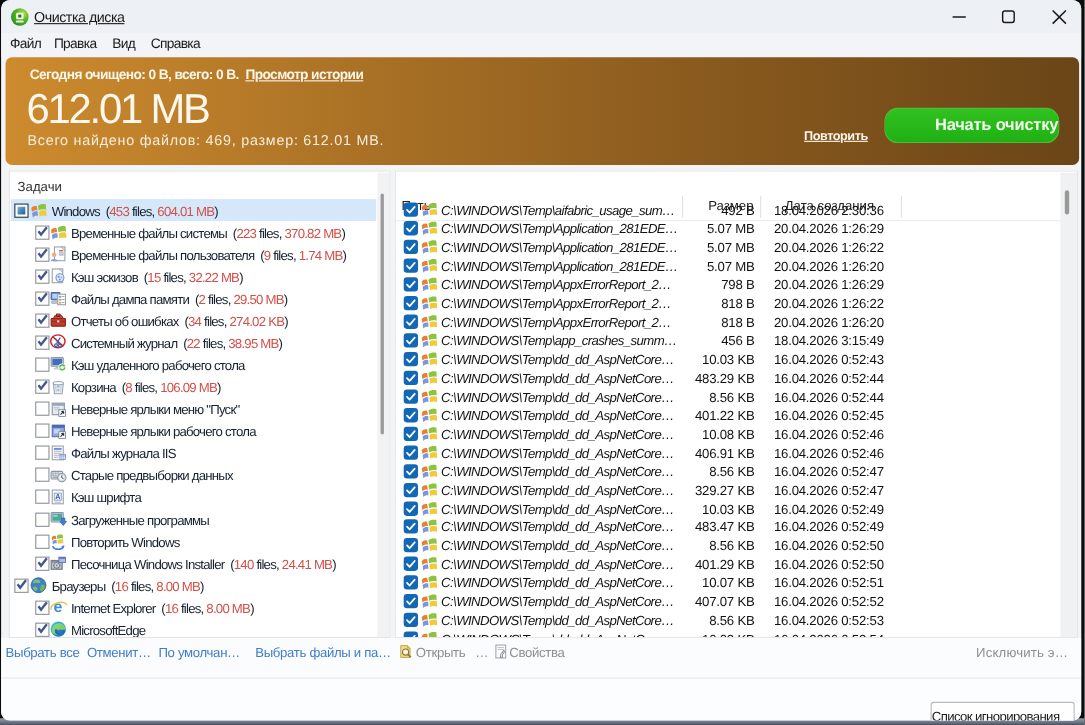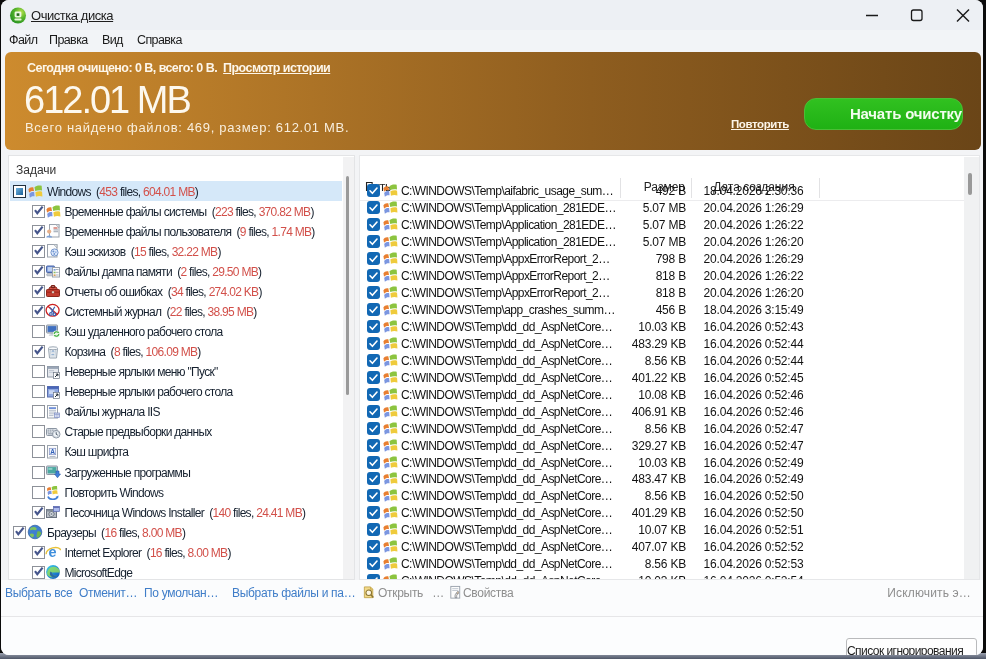--- a/index.html
+++ b/index.html
@@ -27,21 +27,21 @@
 .tlab{font-size:12px;color:#15202e;letter-spacing:-0.7px;white-space:nowrap;}
 .red{color:#d2504a;}
 #lsb{left:334px;top:1px;width:12px;height:423px;background:#f2f2f3;}
 #lsbt{left:337px;top:20px;width:3px;height:219px;background:#9a9a9a;border-radius:2px;}
 #rp{left:358px;top:155px;width:621px;height:425px;background:#fff;border:1px solid #e6e7e9;box-sizing:border-box;overflow:hidden;}
 .hsep{top:3px;width:1px;height:20px;background:#e2e2e4;}
 #rhdr{left:0;top:0;right:0;height:25px;border-bottom:1px solid #ececee;background:#fff;font-size:12px;color:#222;margin-top:19px;}
 .rrow{left:0;height:17px;width:604px;font-size:12px;color:#121212;}
 .rcb{left:6.5px;top:2px;width:13px;height:13px;border-radius:3px;background:#1268b4;}
 .rcb svg{position:absolute;left:0;top:0;}
-.rpath{left:41px;top:2px;letter-spacing:-0.55px;white-space:nowrap;}
+.rpath{left:41px;top:2px;letter-spacing:-0.55px;white-space:nowrap;font-style:italic;}
 .rsize{left:202px;top:2px;width:124px;text-align:right;letter-spacing:-0.2px;}
 .rdate{left:336.5px;top:2px;width:114px;text-align:center;letter-spacing:-0.2px;}
 #rsb{left:604px;top:1px;width:16px;height:423px;background:#f0f1f2;}
 #rsbt{left:608px;top:17px;width:3.5px;height:22px;background:#999;border-radius:2px;}
 #arow{left:0;top:580px;right:0;height:36px;background:#fbfcfd;font-size:12px;}
 .lnk{color:#3f7dc8;top:6px;letter-spacing:-0.3px;}
 .gry{color:#8e8e8e;top:6px;letter-spacing:-0.3px;}
 #sep2{left:0;top:616px;right:0;height:1px;background:#e6e6e8;}
 #bbar{left:0;top:617px;right:0;bottom:0;background:#fcfdfe;}
 #igbtn{left:845px;top:7px;width:131px;height:26px;border:1px solid #b9babc;border-radius:3px;background:#fefefe;

